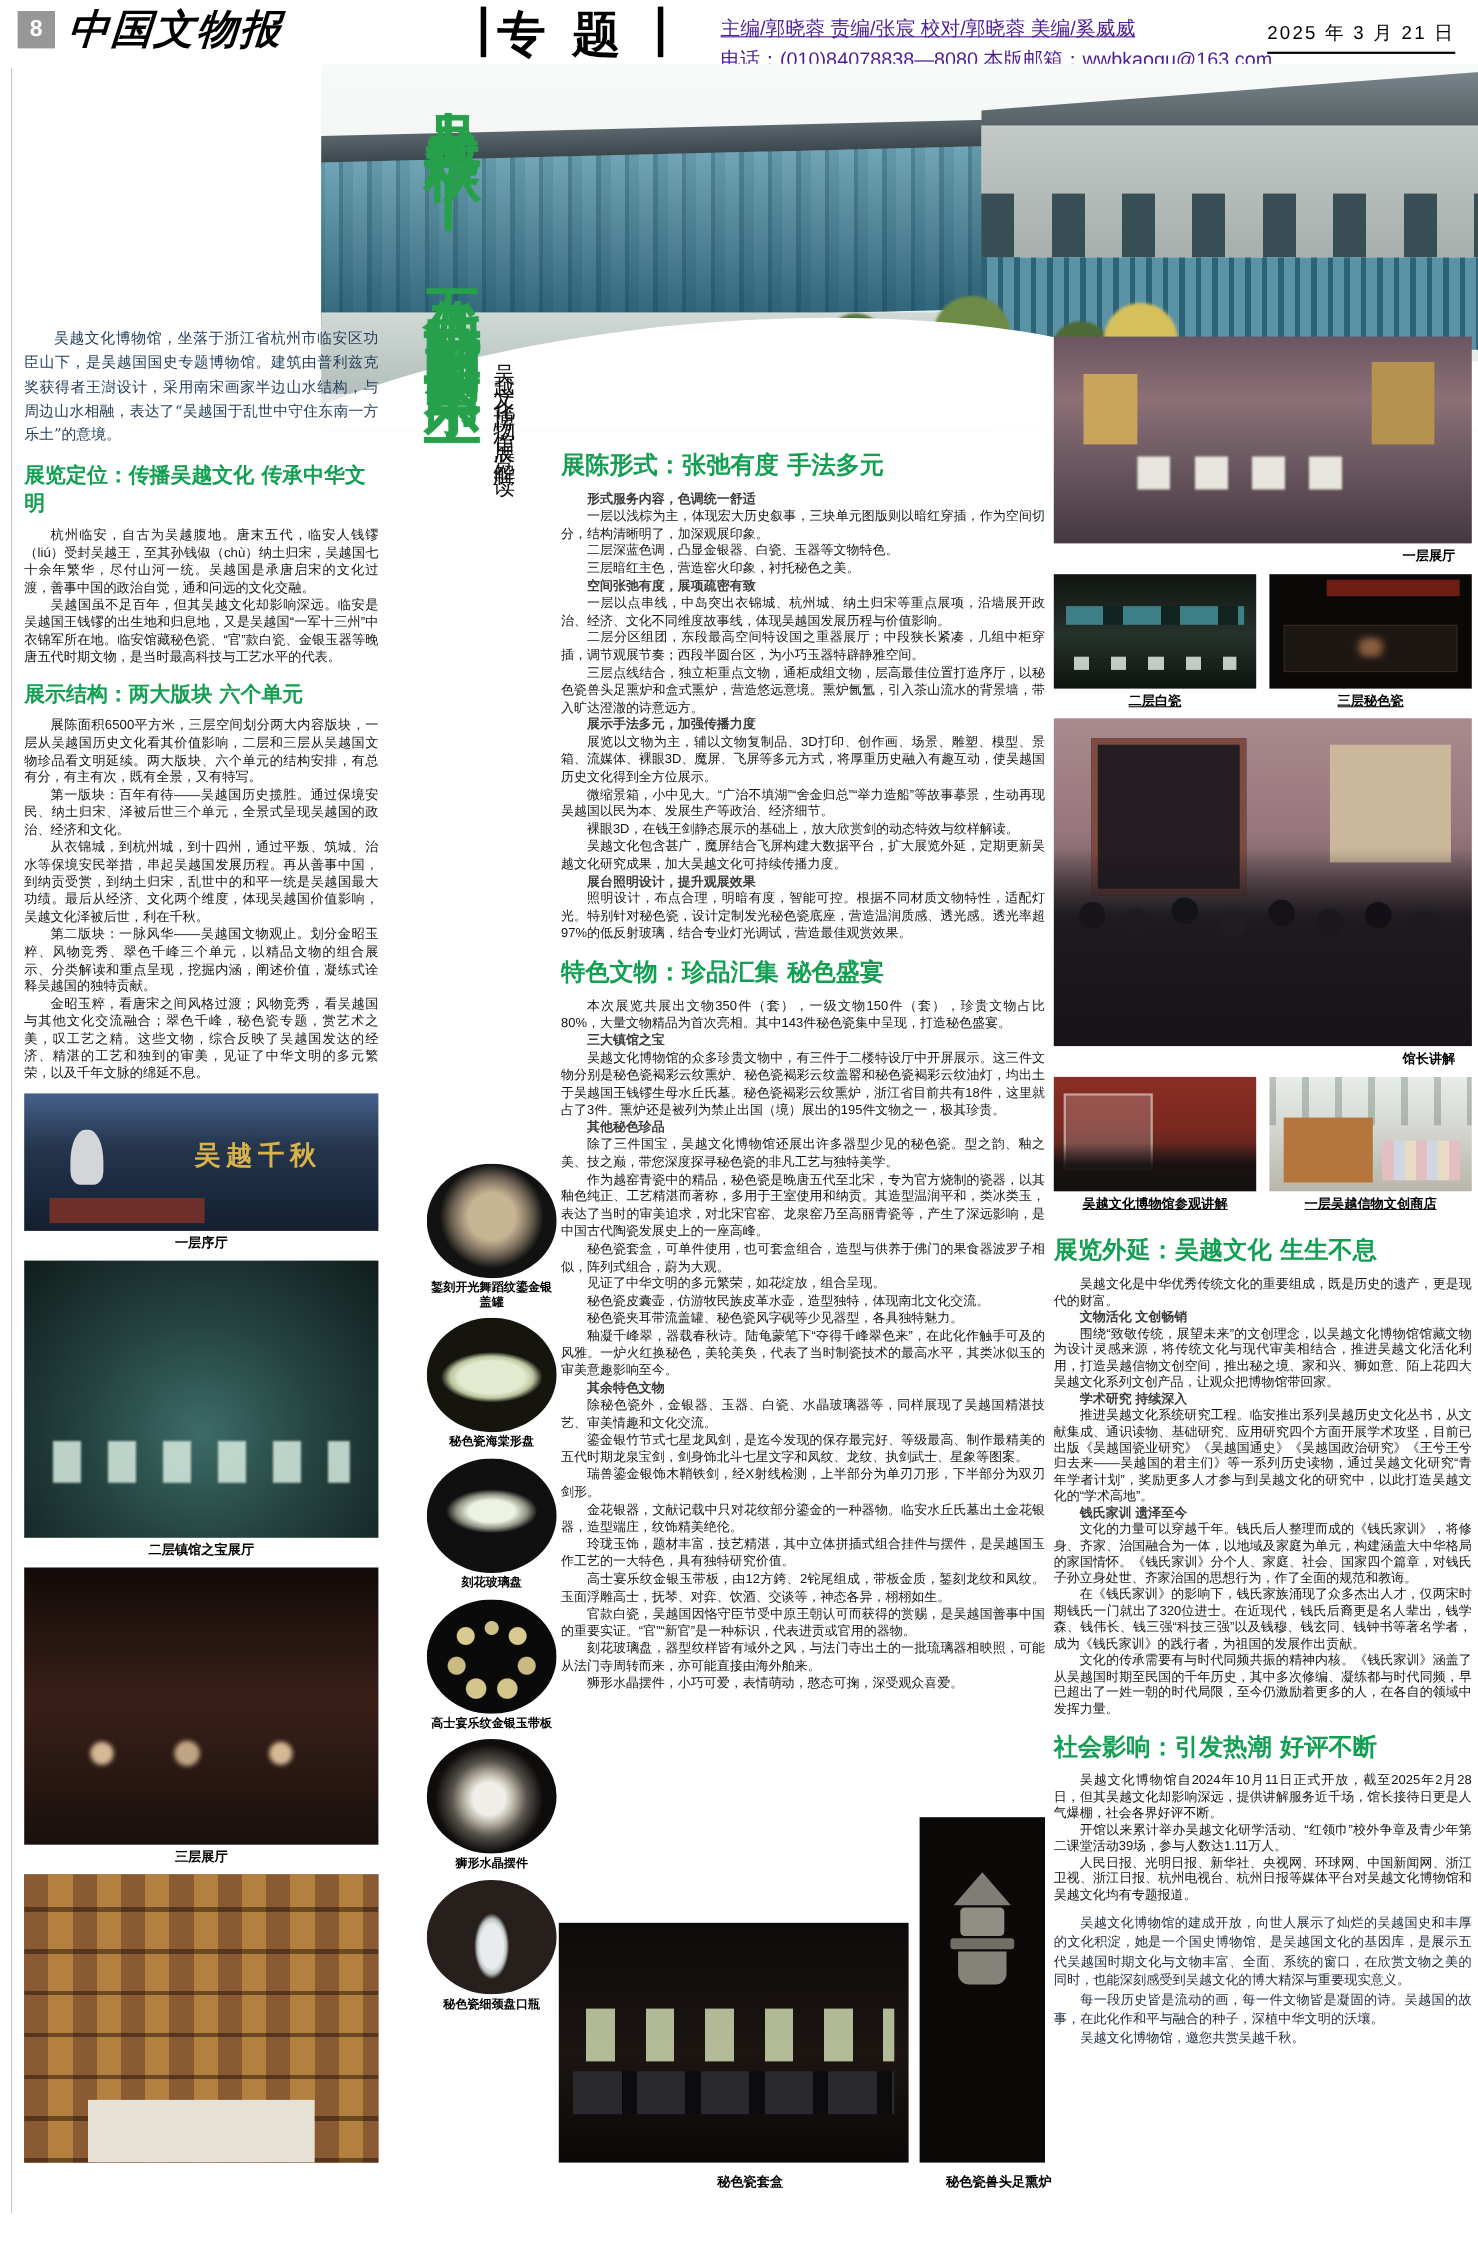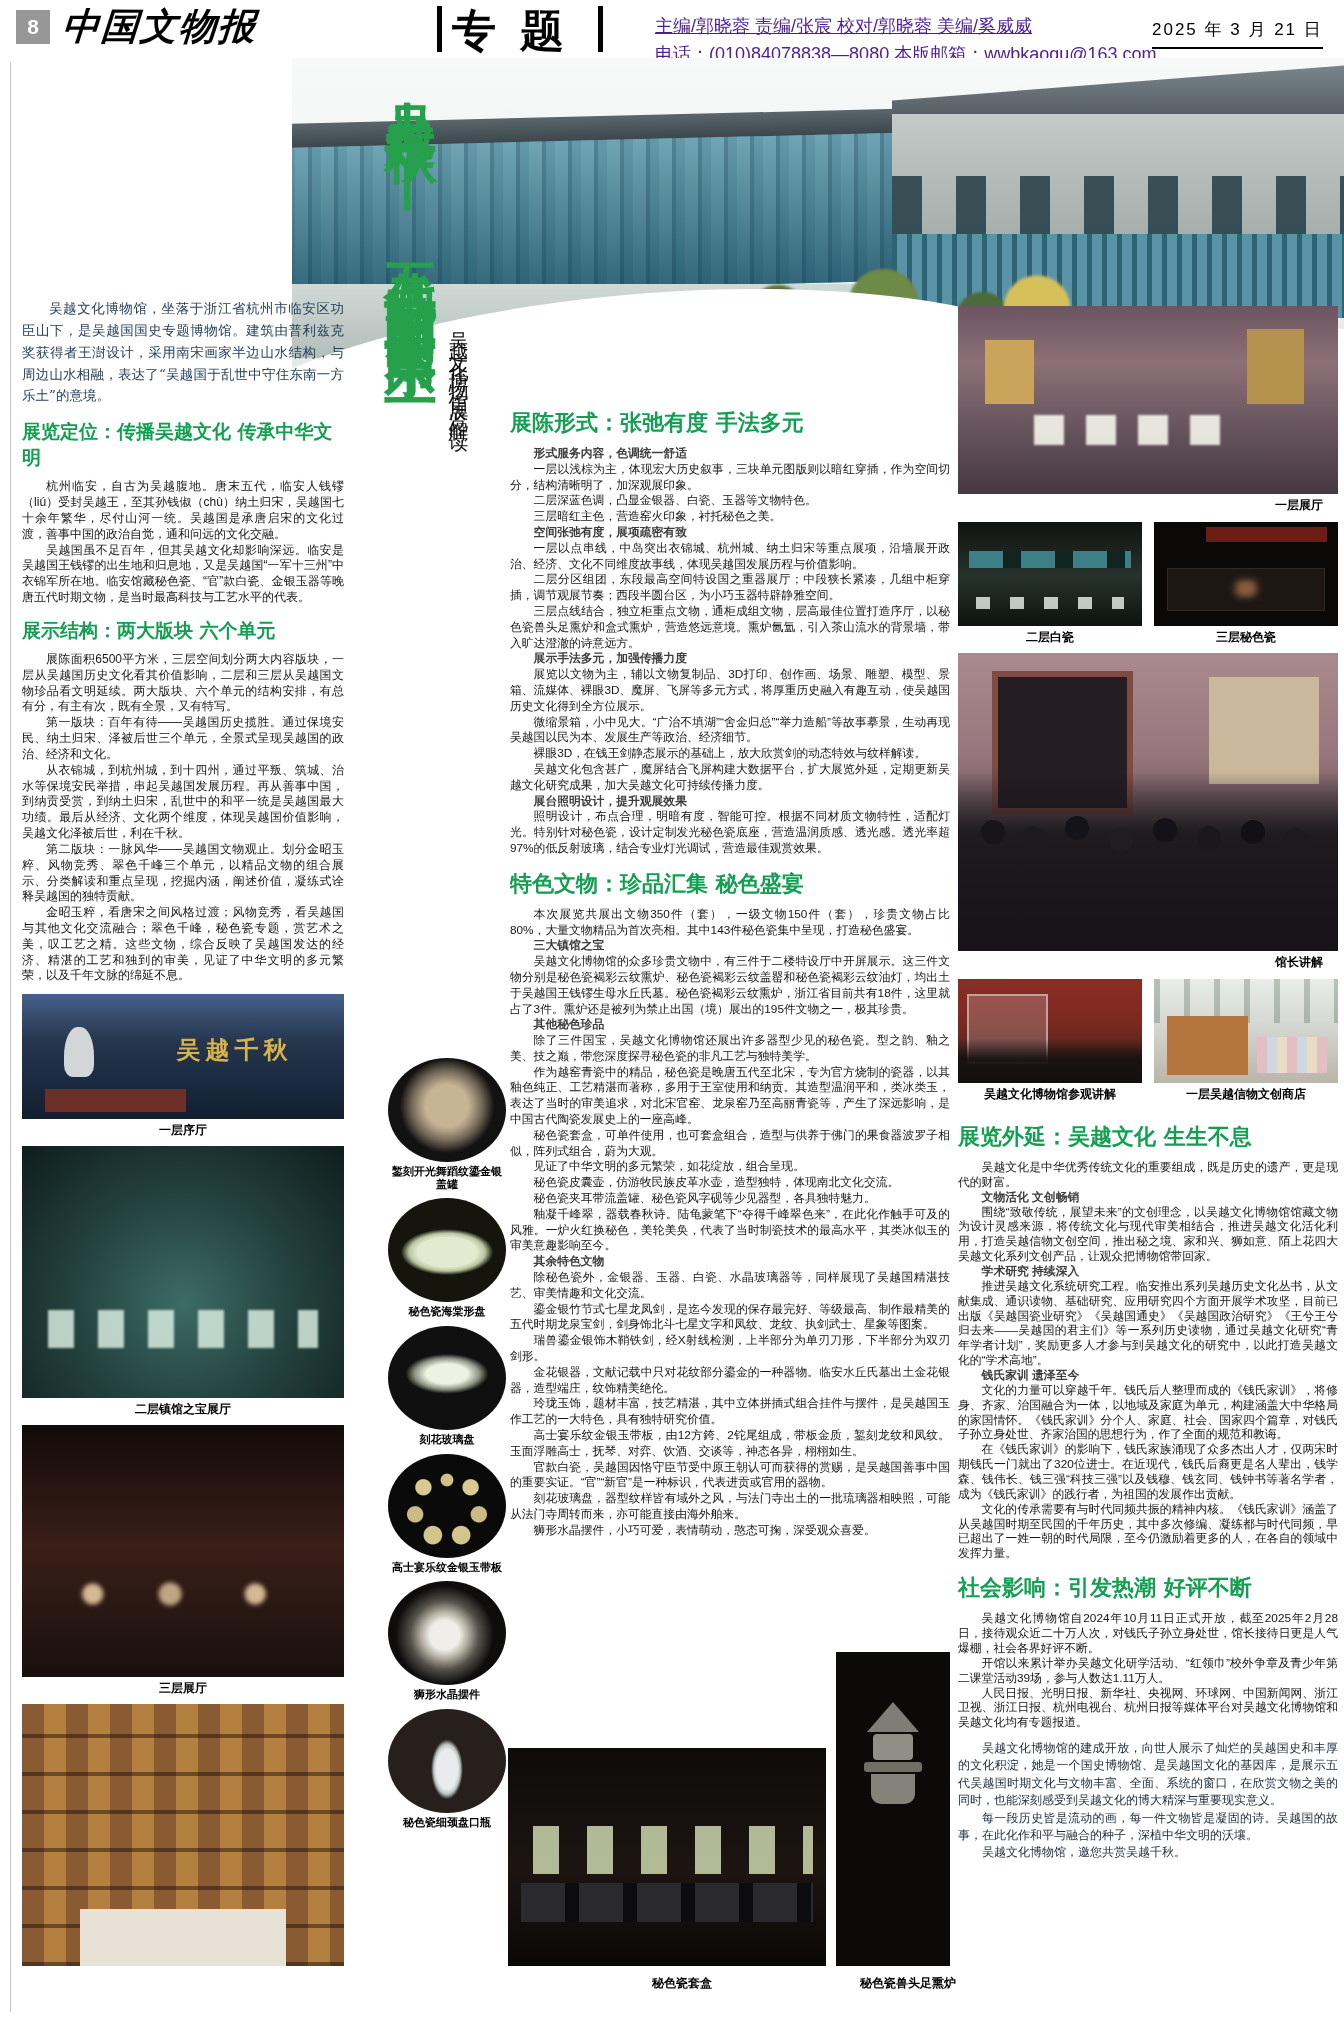--- a/index.html
+++ b/index.html
@@ -95,21 +95,21 @@
   .ph-tushu .shelves{position:absolute;inset:0;background:repeating-linear-gradient(0deg,rgba(20,8,2,.45) 0 4px,transparent 4px 38px);}
   .ph-tushu .counter{position:absolute;left:18%;bottom:0;width:64%;height:22%;background:#e8e2d6;}
   
   .ph-yiceng{height:188px;background:linear-gradient(180deg,#6b5560,#8d7077 30%,#6e5a63 58%,#453840);}
   .ph-yiceng .map1{position:absolute;left:7%;top:18%;width:13%;height:34%;background:#caa45a;}
   .ph-yiceng .map2{position:absolute;right:9%;top:12%;width:15%;height:40%;background:#b5934e;}
   .ph-yiceng .cases{position:absolute;bottom:26%;left:20%;width:52%;height:16%;filter:blur(1px);
         background:repeating-linear-gradient(90deg,rgba(245,245,235,.9) 0 30px,transparent 30px 52px);}
   .ph-half{width:184px;height:104px;}
   .row2{display:flex;gap:12px;margin-top:8px;}
-  .caprow{display:flex;gap:12px;}
+  .caprow{display:flex;gap:12px;text-decoration:underline;}
   .caprow span{width:184px;}
   .ph-baici{background:linear-gradient(180deg,#101410,#27322c 52%,#0d130f);}
   .ph-baici .screens{position:absolute;top:28%;left:6%;right:6%;height:16%;
         background:repeating-linear-gradient(90deg,#3c7f86 0 34px,#11241f 34px 52px);}
   .ph-baici .items{position:absolute;bottom:16%;left:10%;right:10%;height:12%;filter:blur(.5px);
         background:repeating-linear-gradient(90deg,rgba(225,232,225,.85) 0 14px,transparent 14px 34px);}
   .ph-mise{background:#0b0908;}
   .ph-mise .redsign{position:absolute;top:5%;left:28%;right:6%;height:14%;background:#6e1d14;}
   .ph-mise .case{position:absolute;bottom:14%;left:7%;right:7%;height:40%;background:#1d1713;border:1px solid #32281f;}
   .ph-mise .glow{position:absolute;bottom:28%;left:40%;width:20%;height:16%;filter:blur(3px);
@@ -369,21 +369,21 @@
       <p>围绕“致敬传统，展望未来”的文创理念，以吴越文化博物馆馆藏文物为设计灵感来源，将传统文化与现代审美相结合，推进吴越文化活化利用，打造吴越信物文创空间，推出秘之境、家和兴、狮如意、陌上花四大吴越文化系列文创产品，让观众把博物馆带回家。</p>
       <p class="sub">学术研究 持续深入</p>
       <p>推进吴越文化系统研究工程。临安推出系列吴越历史文化丛书，从文献集成、通识读物、基础研究、应用研究四个方面开展学术攻坚，目前已出版《吴越国瓷业研究》《吴越国通史》《吴越国政治研究》《王兮王兮归去来——吴越国的君主们》等一系列历史读物，通过吴越文化研究“青年学者计划”，奖励更多人才参与到吴越文化的研究中，以此打造吴越文化的“学术高地”。</p>
       <p class="sub">钱氏家训 遗泽至今</p>
       <p>文化的力量可以穿越千年。钱氏后人整理而成的《钱氏家训》，将修身、齐家、治国融合为一体，以地域及家庭为单元，构建涵盖大中华格局的家国情怀。《钱氏家训》分个人、家庭、社会、国家四个篇章，对钱氏子孙立身处世、齐家治国的思想行为，作了全面的规范和教诲。</p>
       <p>在《钱氏家训》的影响下，钱氏家族涌现了众多杰出人才，仅两宋时期钱氏一门就出了320位进士。在近现代，钱氏后裔更是名人辈出，钱学森、钱伟长、钱三强“科技三强”以及钱穆、钱玄同、钱钟书等著名学者，成为《钱氏家训》的践行者，为祖国的发展作出贡献。</p>
       <p>文化的传承需要有与时代同频共振的精神内核。《钱氏家训》涵盖了从吴越国时期至民国的千年历史，其中多次修编、凝练都与时代同频，早已超出了一姓一朝的时代局限，至今仍激励着更多的人，在各自的领域中发挥力量。</p>
     </div>
   <h2 class="hg">社会影响：引发热潮 好评不断</h2>
   <div class="art">
-      <p>吴越文化博物馆自2024年10月11日正式开放，截至2025年2月28日，接待观众近二十万人次，对钱氏子孙立身处世，馆长接待日更是人气爆棚，社会各界好评不断。</p>
+      <p>吴越文化博物馆自2024年10月11日正式开放，截至2025年2月28日，但其吴越文化却影响深远，提供讲解服务近千场，馆长接待日更是人气爆棚，社会各界好评不断。</p>
       <p>开馆以来累计举办吴越文化研学活动、“红领巾”校外争章及青少年第二课堂活动39场，参与人数达1.11万人。</p>
       <p>人民日报、光明日报、新华社、央视网、环球网、中国新闻网、浙江卫视、浙江日报、杭州电视台、杭州日报等媒体平台对吴越文化博物馆和吴越文化均有专题报道。</p>
     </div>
   <div class="kai2">
       <p>吴越文化博物馆的建成开放，向世人展示了灿烂的吴越国史和丰厚的文化积淀，她是一个国史博物馆、是吴越国文化的基因库，是展示五代吴越国时期文化与文物丰富、全面、系统的窗口，在欣赏文物之美的同时，也能深刻感受到吴越文化的博大精深与重要现实意义。</p>
       <p>每一段历史皆是流动的画，每一件文物皆是凝固的诗。吴越国的故事，在此化作和平与融合的种子，深植中华文明的沃壤。</p>
       <p>吴越文化博物馆，邀您共赏吴越千秋。</p>
     </div>
 </div>
 

